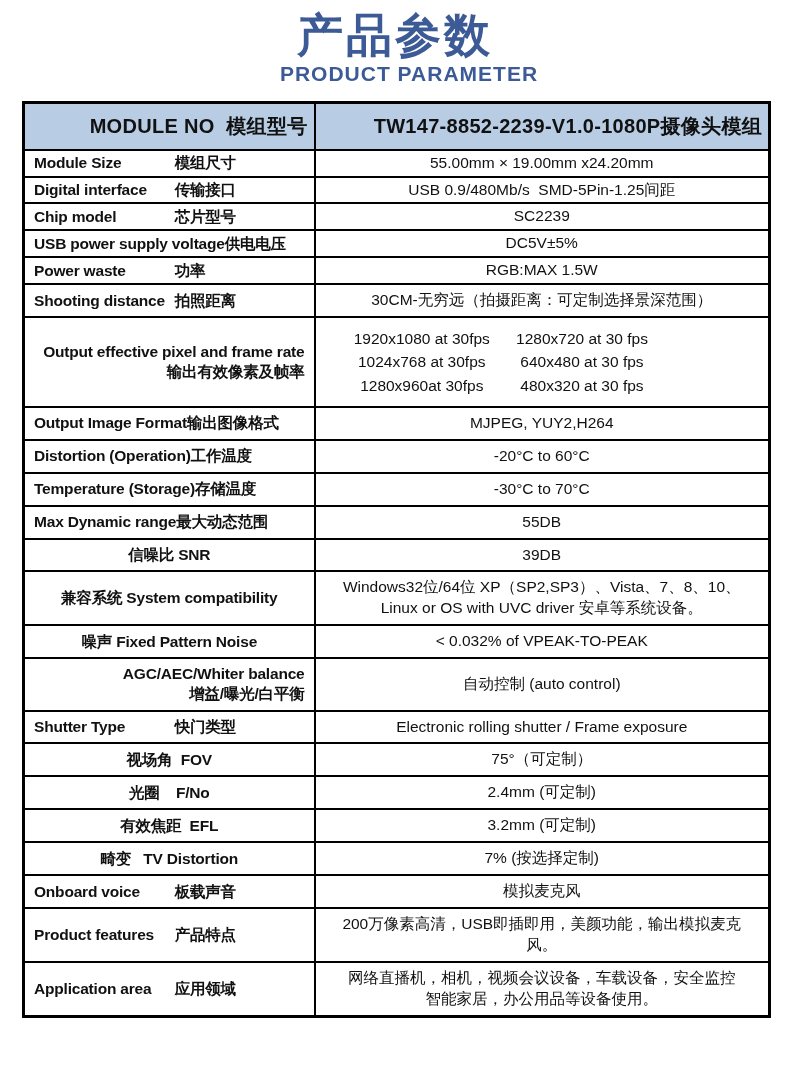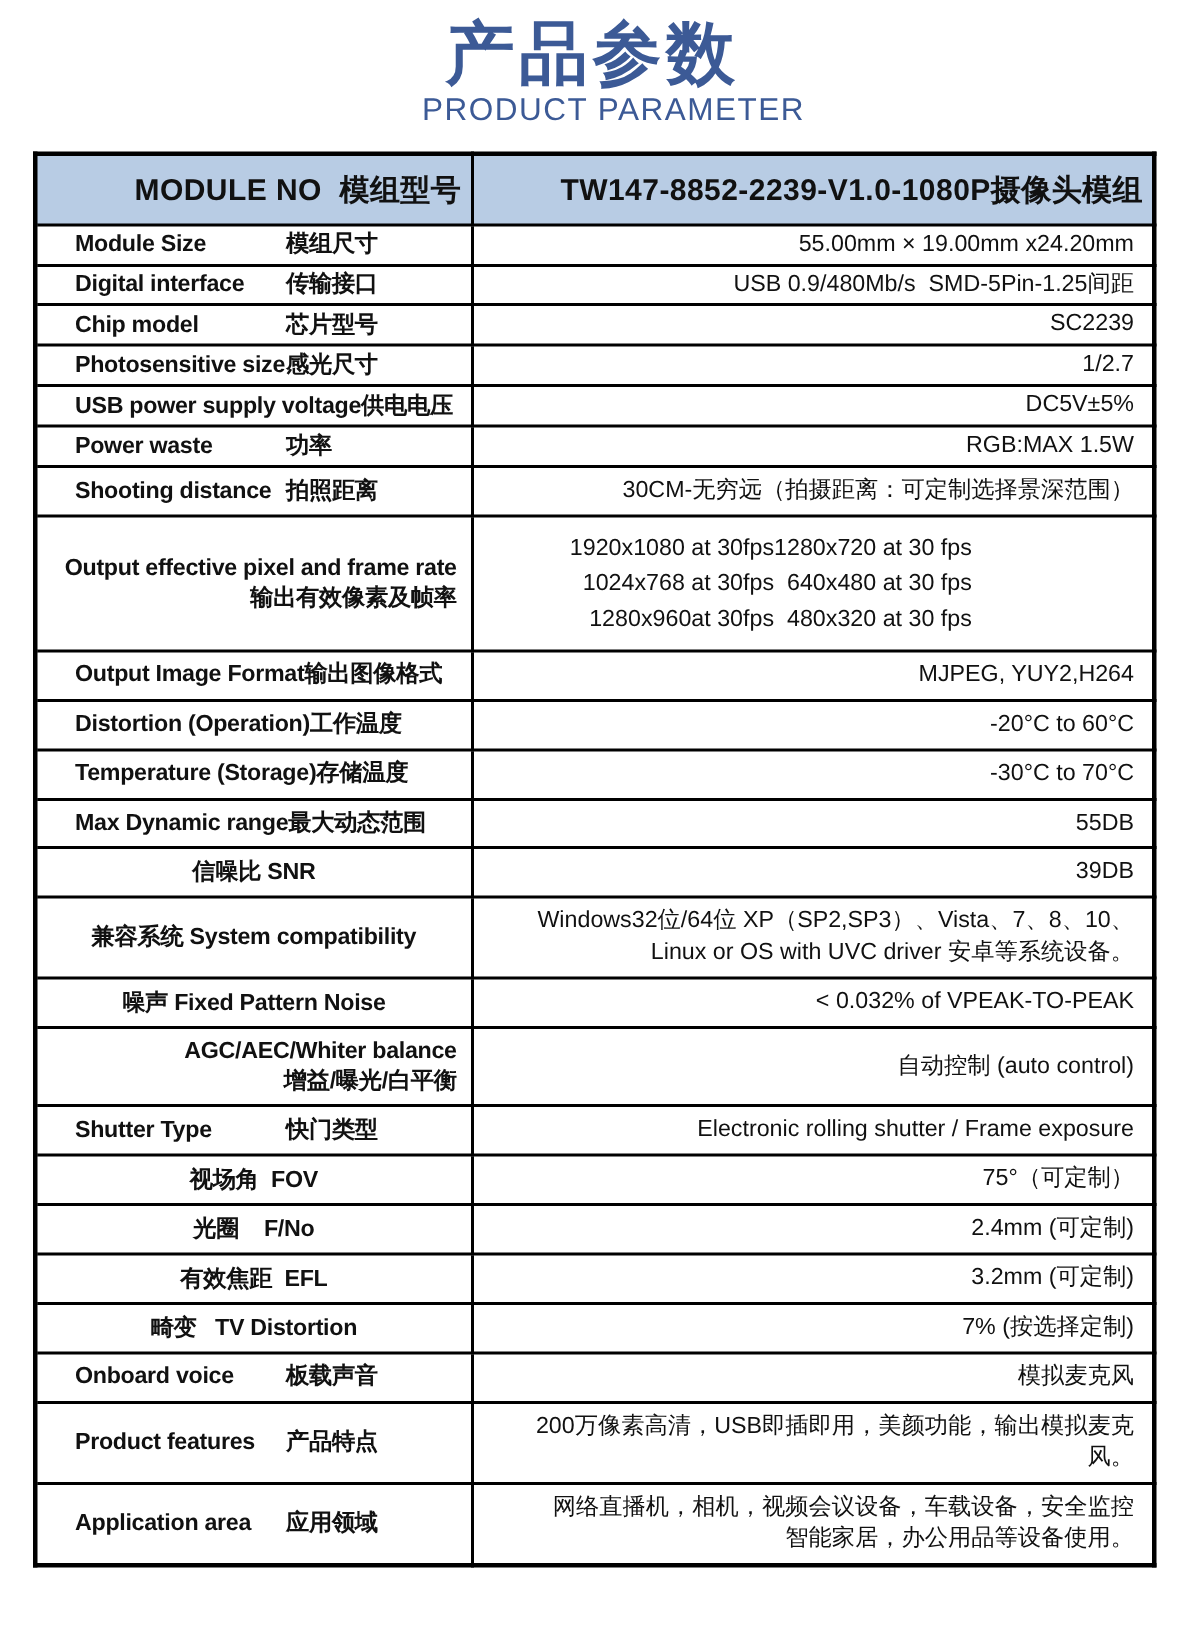--- a/index.html
+++ b/index.html
@@ -25,21 +25,21 @@
     margin:0;
     font-size:46px;
     line-height:1.1;
     font-weight:bold;
     letter-spacing:3px;
     color:var(--accent);
   }
   .page-subtitle{
     margin-top:1px;
     font-size:21px;
-    font-weight:normal;
+    font-weight:bold;
     letter-spacing:1px;
     color:var(--accent);
     padding-left:28px;
   }
   table.param-table{
     border-collapse:collapse;
     table-layout:fixed;
     width:746px;
     margin:15px 22px 30px 22px;
     border:3px solid var(--border);
@@ -64,25 +64,25 @@
     font-weight:bold;
     font-size:15.5px;
     letter-spacing:-0.2px;
     padding:5px 9px;
     line-height:1.3;
   }
   td.value{
     font-size:15.5px;
     padding:5px 12px;
     line-height:1.35;
-    text-align:right;
+    text-align:center;
   }
   td.compact{padding-top:2px;padding-bottom:2px;}
   td.label.split{ }
-  td.label.split .p0{display:inline-block;min-width:52%;margin-left:16px;}
+  td.label.split .p0{display:inline-block;min-width:52%;}
   td.label.center{text-align:center;}
   td.label.center2{text-align:right;}
   td.label.center2 .part{display:block;}
   .value-cols{display:flex;padding:4px 0;}
   .value-col{line-height:1.5;}
   .value-col:first-child{width:44%;}
 </style>
 </head>
 <body>
 
@@ -110,24 +110,20 @@
         </tr>
         <tr>
           <td class="label split compact"><span class="part p0">Digital interface</span><span class="part p1">传输接口</span></td>
           <td class="value compact">USB 0.9/480Mb/s  SMD-5Pin-1.25间距</td>
         </tr>
         <tr>
           <td class="label split compact"><span class="part p0">Chip model</span><span class="part p1">芯片型号</span></td>
           <td class="value compact">SC2239</td>
         </tr>
         <tr>
-          <td class="label split compact"><span class="part p0">Photosensitive size</span><span class="part p1">感光尺寸</span></td>
-          <td class="value compact">1/2.7</td>
-        </tr>
-        <tr>
           <td class="label split compact"><span class="part p0">USB power supply voltage</span><span class="part p1">供电电压</span></td>
           <td class="value compact">DC5V±5%</td>
         </tr>
         <tr>
           <td class="label split compact"><span class="part p0">Power waste</span><span class="part p1">功率</span></td>
           <td class="value compact">RGB:MAX 1.5W</td>
         </tr>
         <tr>
           <td class="label split"><span class="part p0">Shooting distance</span><span class="part p1">拍照距离</span></td>
           <td class="value">30CM-无穷远（拍摄距离：可定制选择景深范围）</td>

